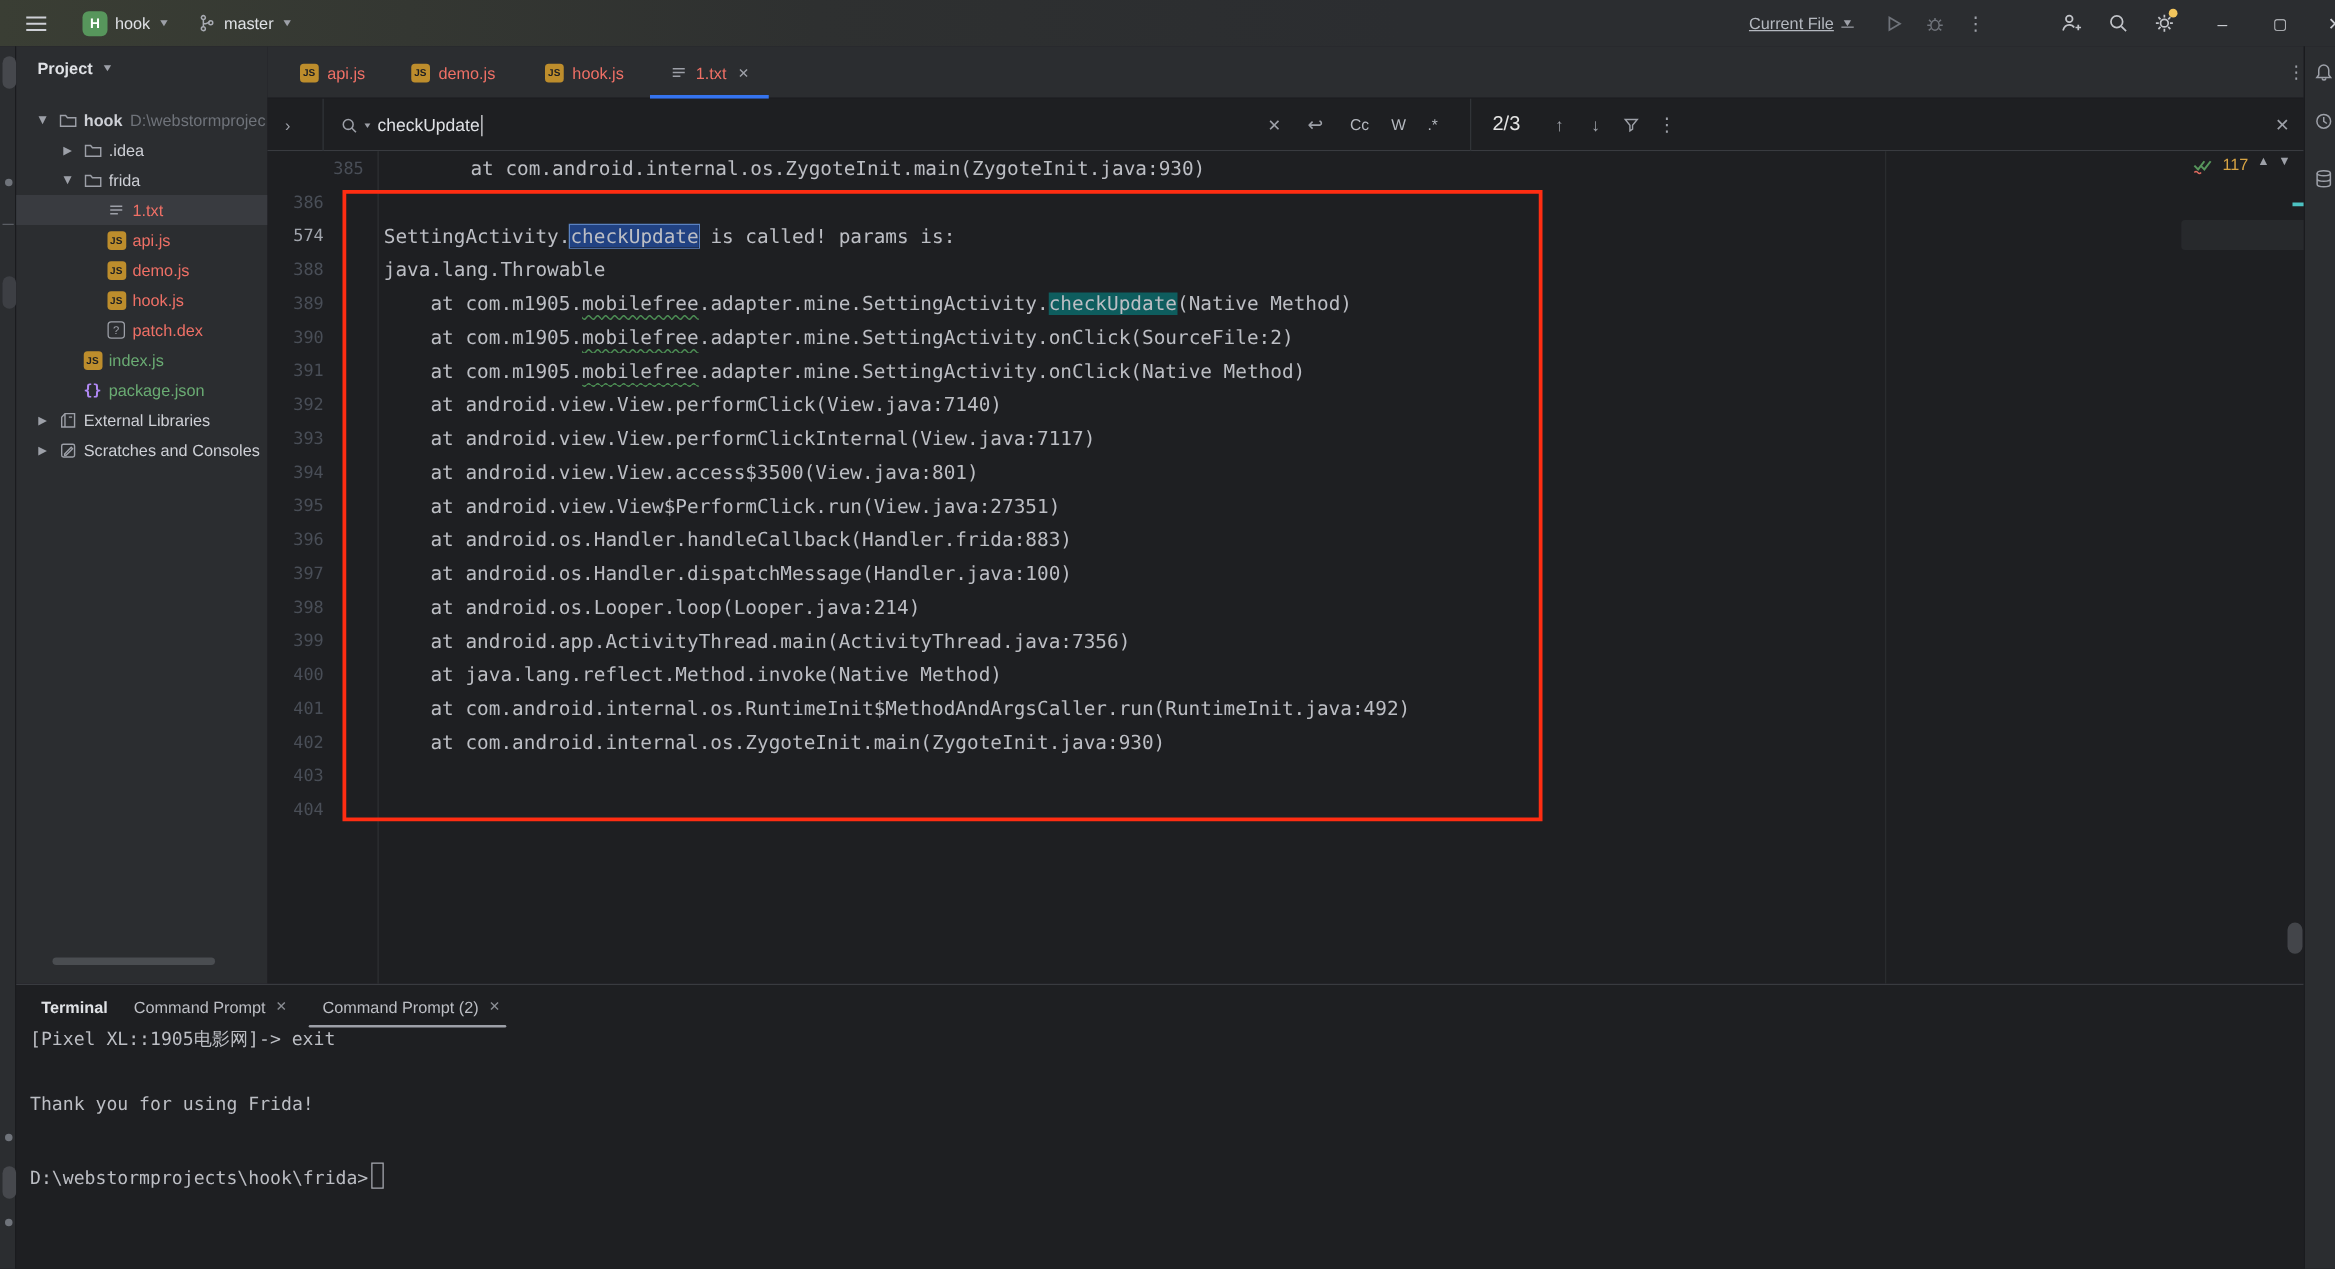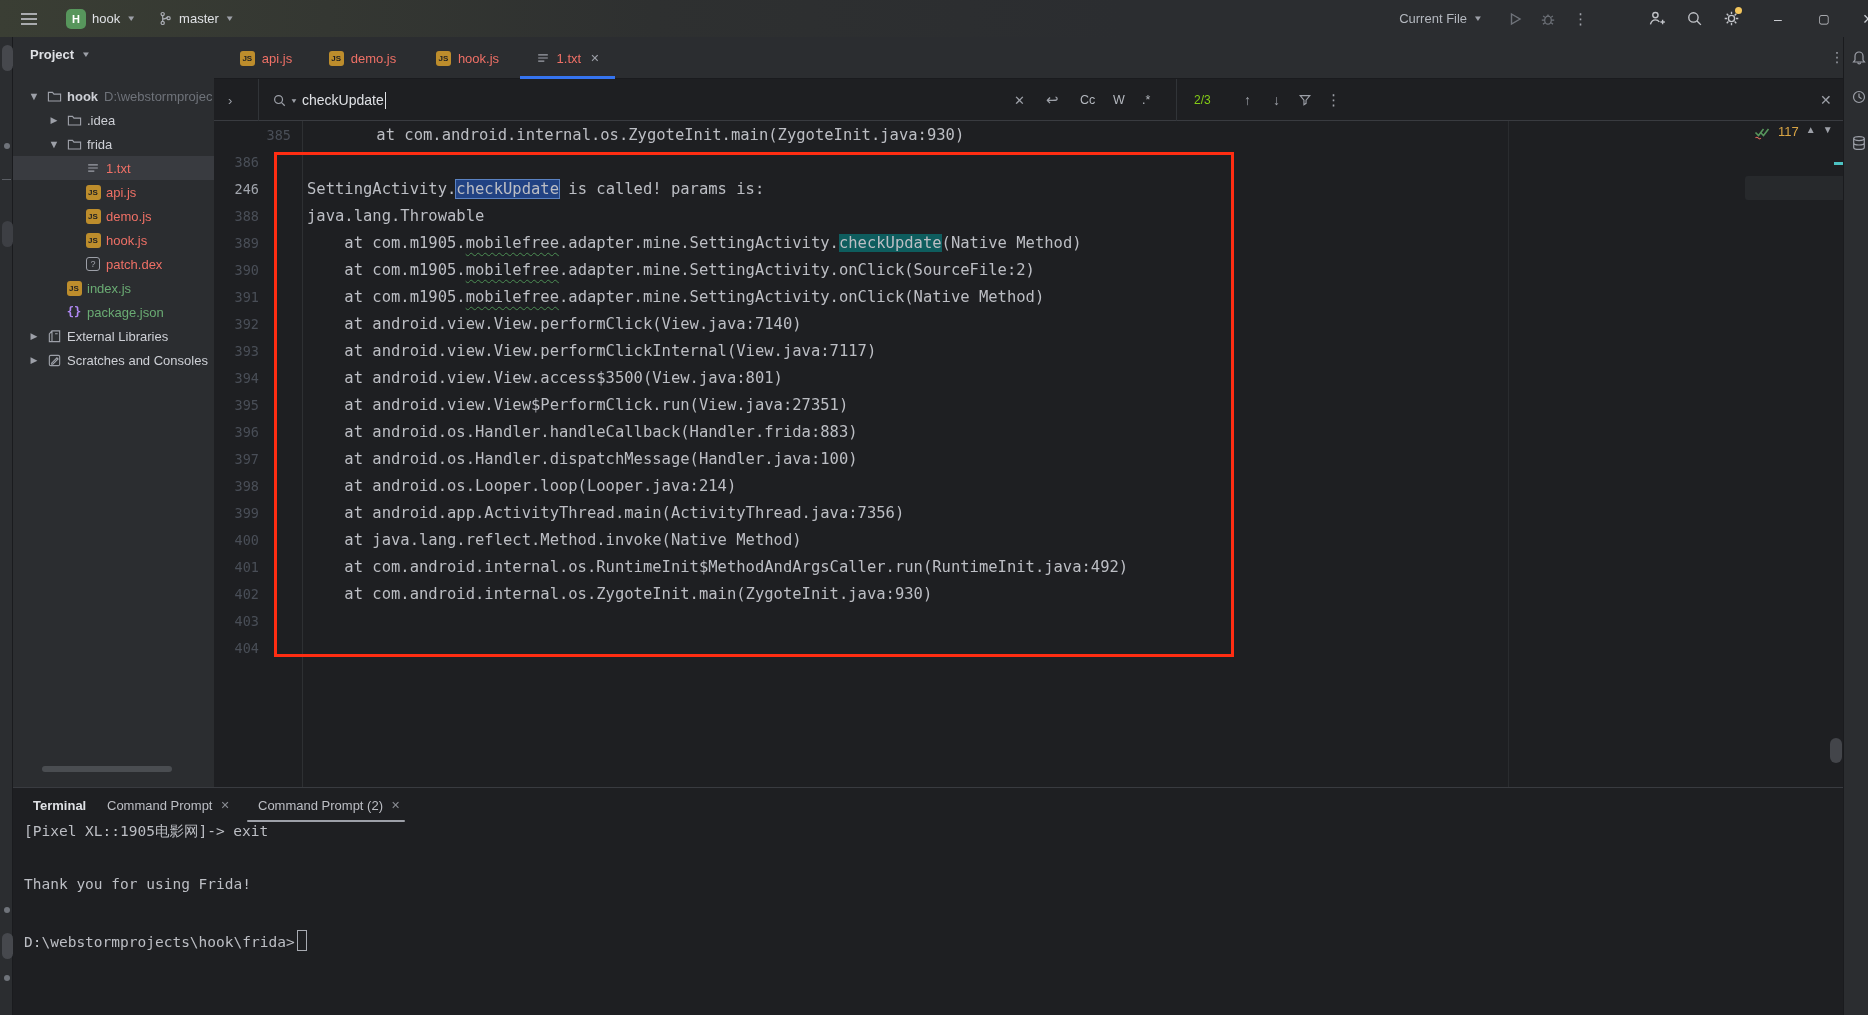--- a/index.html
+++ b/index.html
@@ -51,21 +51,21 @@
   .tab-close { color:#9da0a8; font-size:11px; margin-left:2px; }
   #tab-kebab { position:absolute; left:1616px; top:12px; color:#9da0a8; font-size:14px; letter-spacing:0; }
 
   
   #searchbar { left:214px; top:79px; width:1629px; height:42px; background:#1e1f22; border-bottom:1px solid #393b40; }
   .sb { position:absolute; top:0; height:42px; display:flex; align-items:center; color:#9da0a8; font-size:13px; }
   .sb-div { position:absolute; top:0; width:1px; height:42px; background:#313438; }
   #search-text { color:#dfe1e5; font-size:14px; white-space:pre; }
   .caret { display:inline-block; width:1px; height:17px; background:#dfe1e5; margin-left:1px; }
   .toggle { font-size:12.5px; color:#b4b8bf; }
-  #result-count { color:#84cc16; font-size:12px; }
+  #result-count { color:#e5e5e5; font-size:16px; }
 
   
   #editor { left:214px; top:121px; width:1629px; height:666px; background:#1e1f22; }
   #gutter-border { position:absolute; left:88px; top:0; width:1px; height:666px; background:#2e3033; }
   #guide-line { position:absolute; left:1294px; top:0; width:1px; height:666px; background:#2a2c2f; }
   .eline { position:absolute; left:0; height:27px; width:1629px; display:flex; align-items:center; }
   .lnum { position:absolute; left:0; width:88px; padding-right:43px; text-align:right;
     font-family:"DejaVu Sans Mono",monospace; font-size:13.5px; color:#494e57; }
   .lnum.cur { color:#a1a5ad; }
   .ecode { position:absolute; left:93px; white-space:pre; font-family:"DejaVu Sans Mono",monospace;
@@ -120,21 +120,21 @@
           <circle cx="5" cy="12.7" r="1.7"></circle>
         <path d="M5 5v6M5 8.6c3.4 0 4.6-1 5.6-2.6"></path>
       </svg>
     </span>
     <span>master</span>
     <span class="chev">▼</span>
   </div>
 
   <div style="flex:1"></div>
 
-  <div class="tb-item" style="color:#b4b8bf;">
+  <div class="tb-item" style="color:#b4b8bf;text-decoration:underline;">
     <span>Current File</span>
     <span class="chev">▼</span>
   </div>
   <div class="tb-item" style="margin-left:24px;">
     <svg width="16" height="16" viewBox="0 0 16 16" fill="none" stroke="#6f737a" stroke-width="1.4">
         <path d="M4.5 3l8.5 5-8.5 5z"></path>
       </svg>
   </div>
   <div class="tb-item" style="margin-left:17px;">
     <svg width="16" height="16" viewBox="0 0 16 16" fill="none" stroke="#6f737a" stroke-width="1.2">
@@ -356,21 +356,21 @@
   <div id="elines">
       <div class="eline" style="top: 0px; margin-left: 32px;">
         <span class="lnum">385</span>
         <span class="ecode"><span>    at com.android.internal.os.ZygoteInit.main(ZygoteInit.java:930)</span></span>
       </div>
       <div class="eline" style="top: 27px;">
         <span class="lnum">386</span>
         <span class="ecode"></span>
       </div>
       <div class="eline" style="top: 54px;">
-        <span class="lnum cur">246</span>
+        <span class="lnum cur">574</span>
         <span class="ecode"><span>SettingActivity.</span><span class="m-cur">checkUpdate</span><span> is called! params is:</span></span>
       </div>
       <div class="eline" style="top: 81px;">
         <span class="lnum">388</span>
         <span class="ecode"><span>java.lang.Throwable</span></span>
       </div>
       <div class="eline" style="top: 108px;">
         <span class="lnum">389</span>
         <span class="ecode"><span>    at com.m1905.</span><span class="sq">mobilefree</span><span>.adapter.mine.SettingActivity.</span><span class="m-oth">checkUpdate</span><span>(Native Method)</span></span>
       </div>

